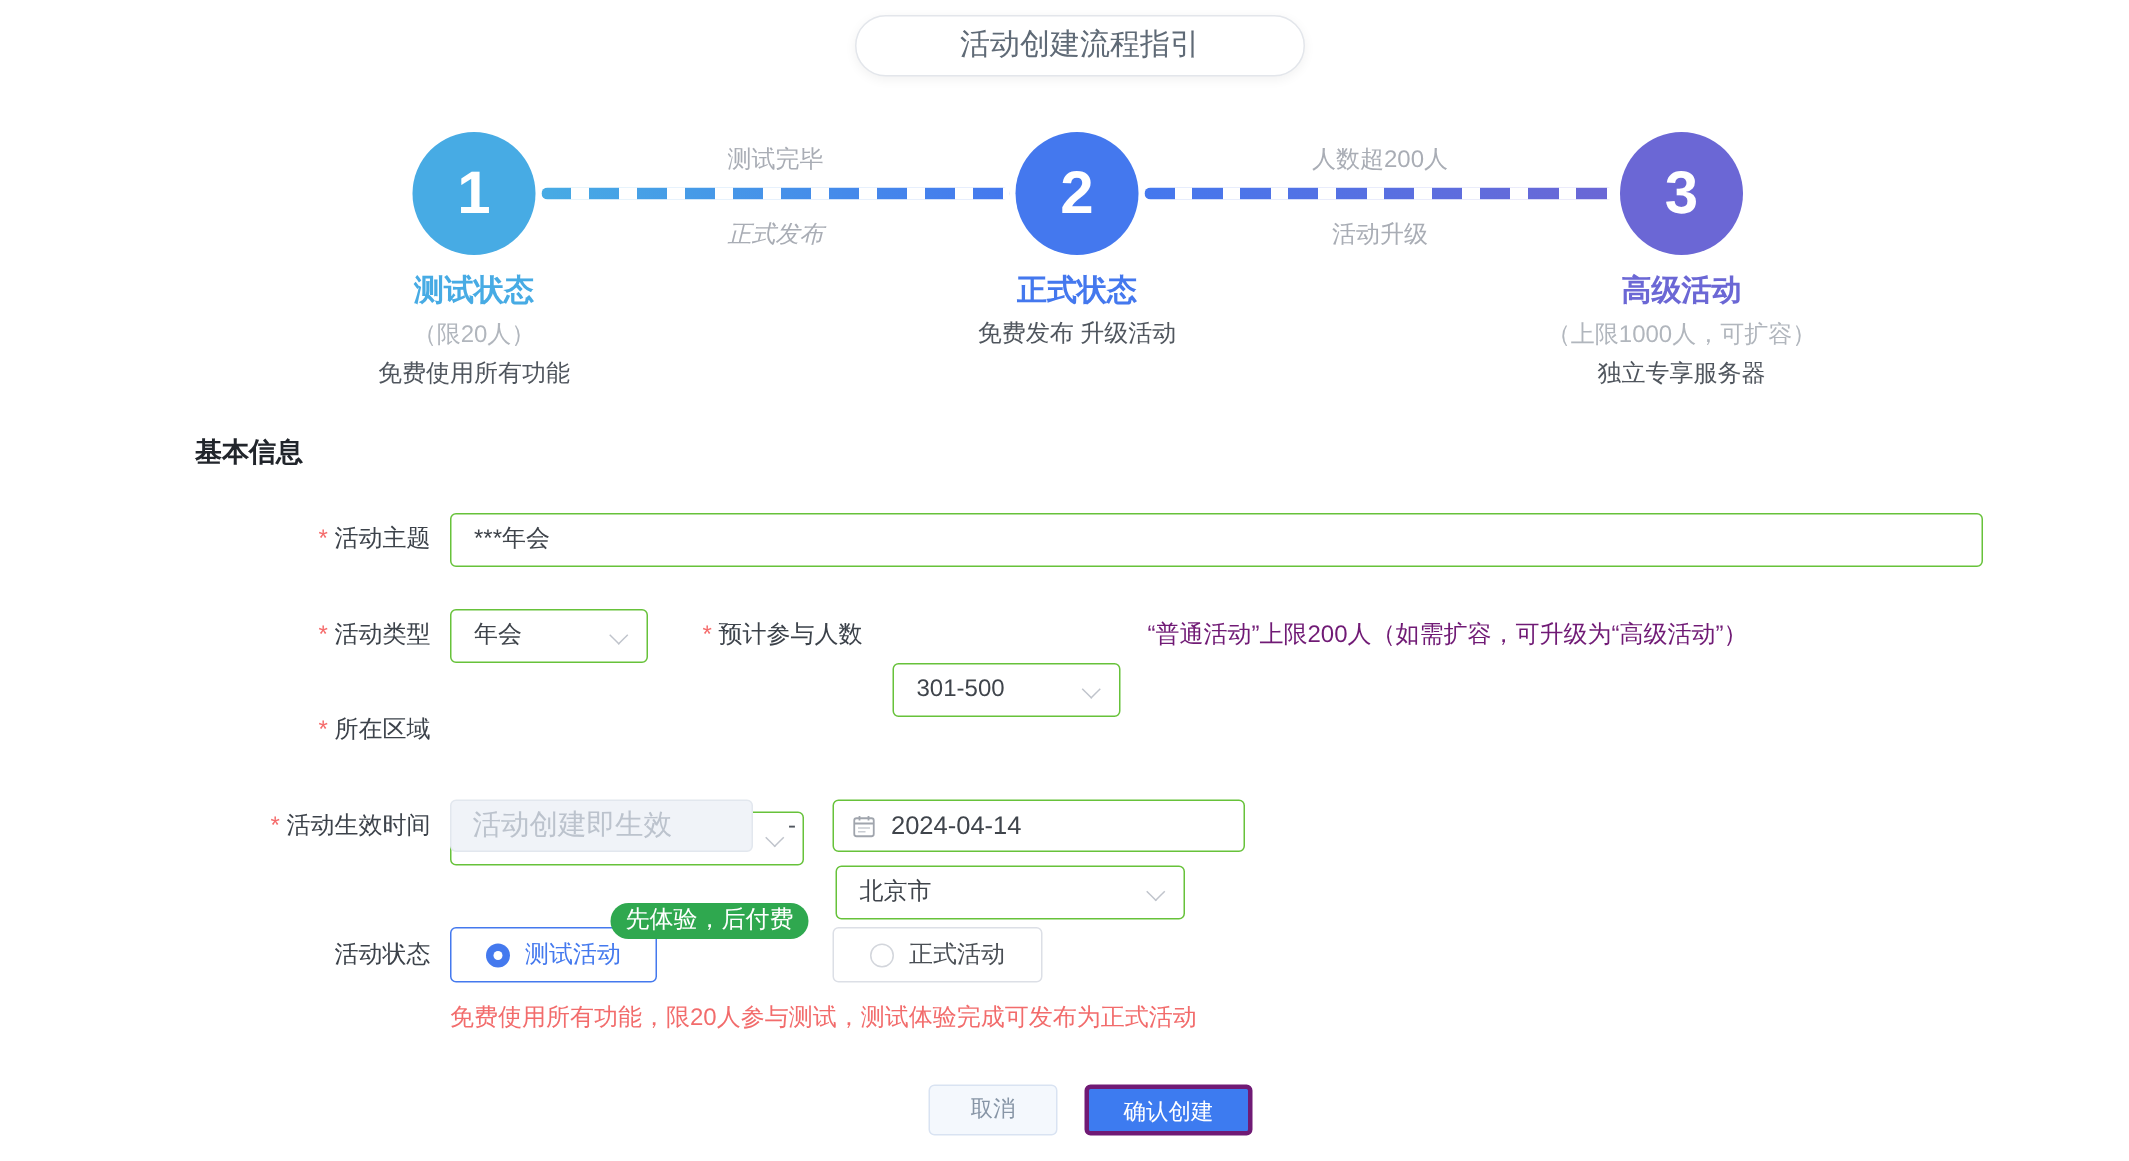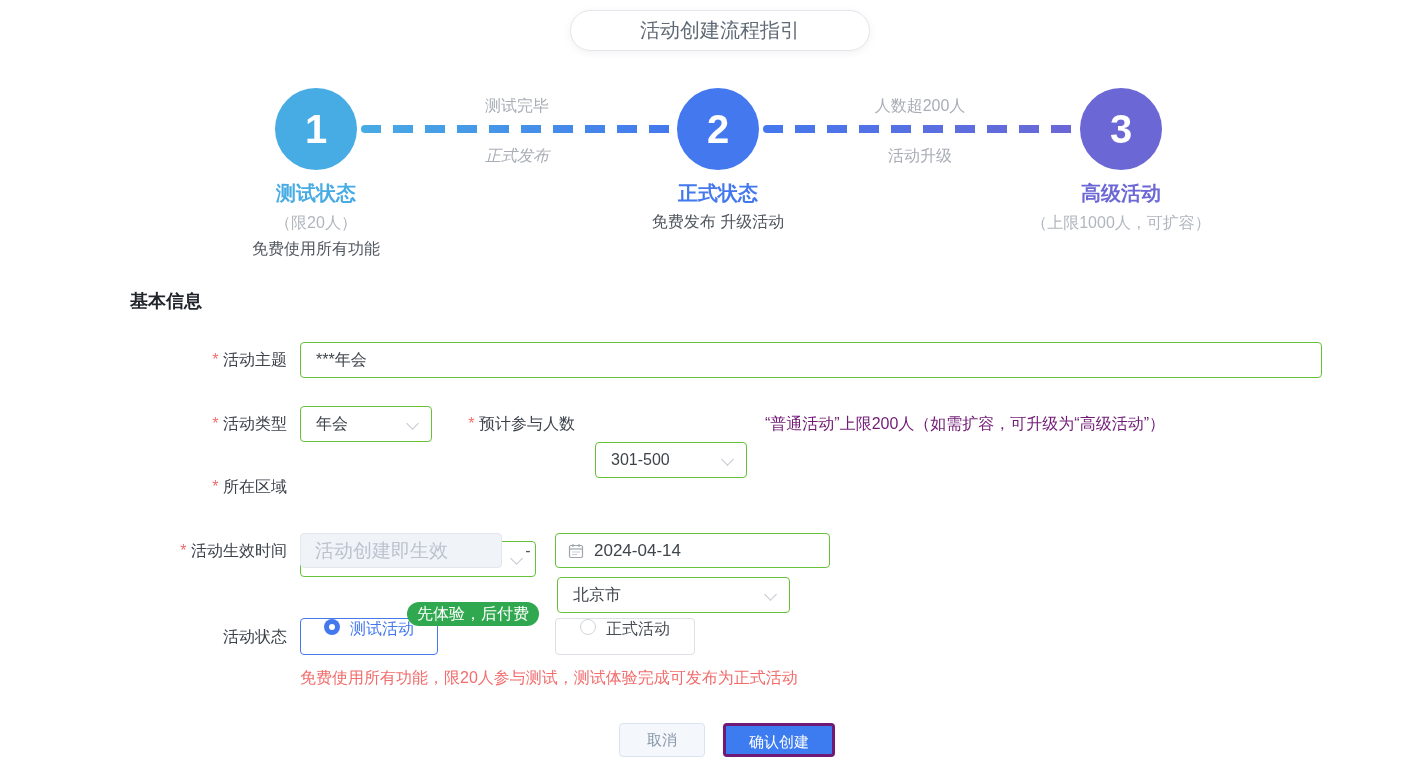--- a/index.html
+++ b/index.html
@@ -47,21 +47,21 @@
   .hint { font-size:16px; color:#701a75; line-height:36px; }
 
   .disabled-box { height:35px; background:#f0f3f8; border:1px solid #e2e7ee; border-radius:4px;
     color:#bcc3cd; font-size:19px; line-height:33px; padding:0 14px; }
   .dash-sep { font-size:16px; color:#50565e; line-height:35px; text-align:center; }
   .datebox { height:35px; border:1px solid #67c23a; border-radius:4px; background:#fff;
     display:flex; align-items:center; gap:10px; padding:0 12px;
     font-size:17px; color:#3f444b; }
 
   .radio-card { height:37px; border-radius:4px; background:#fff; display:flex;
-    justify-content:center; gap:10px; font-size:16px; cursor:pointer; }
+    align-items:center; justify-content:center; gap:10px; font-size:16px; cursor:pointer; }
   .radio-card.sel { border:1px solid #4479ee; color:#4479ee; }
   .radio-card.unsel { border:1px solid #dcdfe6; color:#4a4f55; }
   .rdot-on { width:16px; height:16px; border-radius:50%; background:#4479ee; position:relative; }
   .rdot-on::after { content:""; position:absolute; left:5px; top:5px; width:6px; height:6px;
     border-radius:50%; background:#fff; }
   .rdot-off { width:16px; height:16px; border-radius:50%; background:#fff; border:1px solid #d3d6dc; }
 
   .badge { height:24px; line-height:24px; padding:0 10px; background:#2fa84f; border-radius:12px;
     color:#fff; font-size:16px; z-index:3; }
 
@@ -94,20 +94,21 @@
 </div>
 
 <div class="abs conn conn2"></div>
 <div class="abs conn-label" style="left:810px; top:96px;">人数超200人</div>
 <div class="abs conn-label" style="left:810px; top:146px;">活动升级</div>
 
 <div class="abs step s3" style="left:971px; top:88px;">
   <div class="circle">3</div>
   <div class="name">高级活动</div>
   <div class="limit">（上限1000人，可扩容）</div>
+  <div class="desc">独立专享服务器</div>
 </div>
 
 <div class="abs section-title">基本信息</div>
 
 <div class="abs flabel req" style="left:37px; top:342px;">活动主题</div>
 <div class="abs tbox" style="left:300px; top:342px; width:1022px;">***年会</div>
 
 <div class="abs flabel req" style="left:37px; top:406px;">活动类型</div>
 <div class="abs tbox selbox" style="left:300px; top:406px; width:132px;">
   <span>年会</span>

